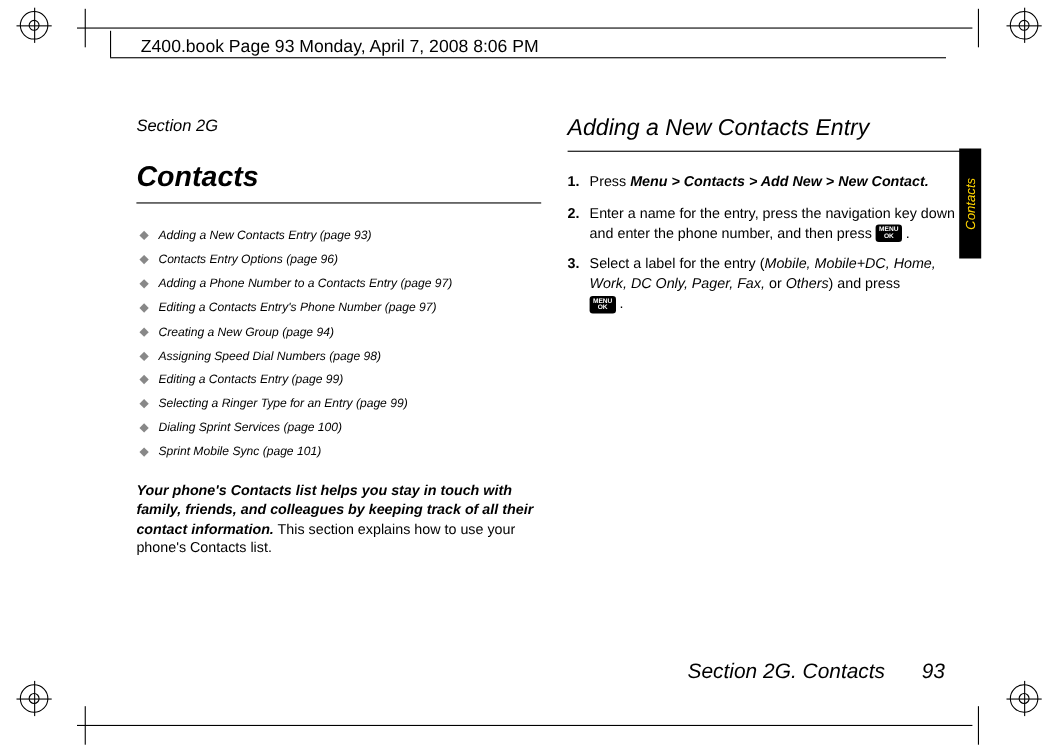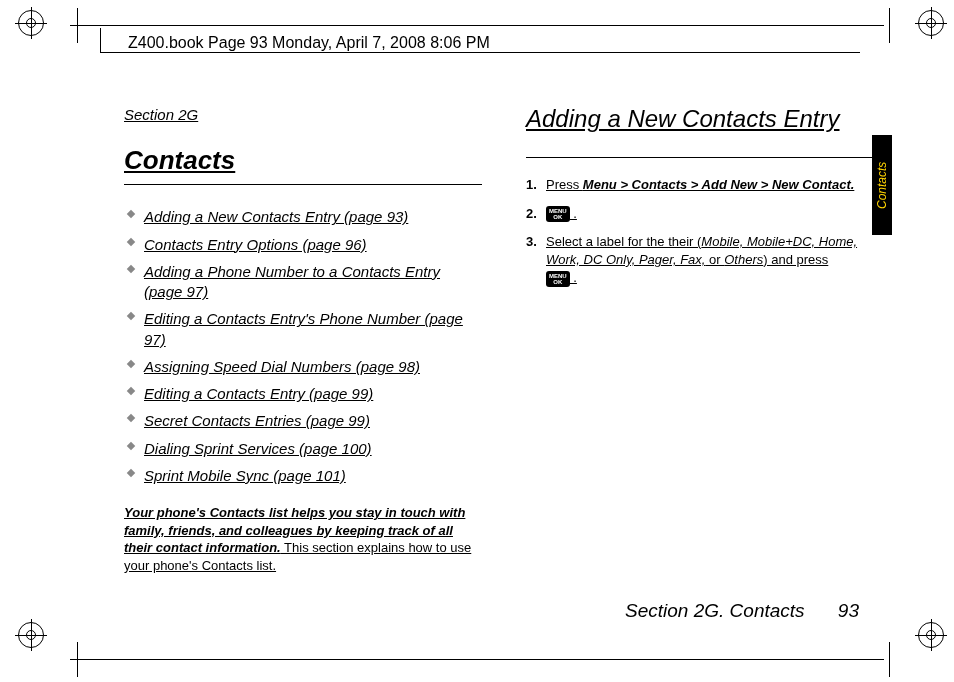--- a/index.html
+++ b/index.html
@@ -93,22 +93,21 @@
     
     .page {
       position: absolute;
       top: 105px;
       left: 124px;
       right: 70px;
       bottom: 70px;
     }
     .columns {
       display: flex;
-      gap: 44px;
-      text-decoration: underline;
+      gap: 24px;
     }
     .col {
       flex: 1;
       font-size: 13.2px;
       line-height: 1.35;
       color: #000;
     }
 
     .section-label {
       font-style: italic;
@@ -122,44 +121,44 @@
       font-size: 26px;
       border-bottom: 1.8px solid #000;
       padding-bottom: 6px;
       margin-bottom: 22px;
       font-family: Arial, sans-serif;
     }
 
     .toc { list-style: none; margin-bottom: 18px;}
     .toc li {
       font-style: italic;
-      font-size: 15px;
+      font-size: 11px;
       margin-bottom: 7px;
       position: relative;
       padding-left: 20px;
       font-family: Arial, sans-serif;
     }
     .diamond {
       position: absolute;
       left: 4px; top: 4px;
       width: 6px; height: 6px;
       background: #888;
       transform: rotate(45deg);
     }
 
     .intro {
       font-size: 13px;
     }
     .intro-em { font-style: italic; font-weight: bold; font-family: Arial;}
 
     .heading2 {
       font-style: italic;
-      font-size: 24px;
+      font-size: 21px;
       border-bottom: 1.8px solid #000;
-      padding-bottom: 22px;
+      padding-bottom: 6px;
       margin-bottom: 16px;
       font-family: Arial, sans-serif;
       position: relative;
       top: -2px;
     }
     .body-p { font-size: 13.2px; margin-bottom: 12px; line-height:1.4;}
     .steps { list-style: none; counter-reset: step;}
     .steps li {
       counter-increment: step;
       font-size: 13px;
@@ -257,42 +256,43 @@
 <div class="page">
   <div class="columns">
     <div class="col">
       <div class="section-label">Section 2G</div>
       <div class="chapter-title">Contacts</div>
       <ul class="toc">
         <li><span class="diamond"></span><span>Adding a New Contacts Entry (page 93)</span></li>
         <li><span class="diamond"></span><span>Contacts Entry Options (page 96)</span></li>
         <li><span class="diamond"></span><span>Adding a Phone Number to a Contacts Entry (page 97)</span></li>
         <li><span class="diamond"></span><span>Editing a Contacts Entry's Phone Number (page 97)</span></li>
+        <li><span class="diamond"></span><span>Creating a New Group (page 94)</span></li>
         <li><span class="diamond"></span><span>Assigning Speed Dial Numbers (page 98)</span></li>
         <li><span class="diamond"></span><span>Editing a Contacts Entry (page 99)</span></li>
-        <li><span class="diamond"></span><span>Secret Contacts Entries (page 99)</span></li>
+        <li><span class="diamond"></span><span>Selecting a Ringer Type for an Entry (page 99)</span></li>
         <li><span class="diamond"></span><span>Dialing Sprint Services (page 100)</span></li>
         <li><span class="diamond"></span><span>Sprint Mobile Sync (page 101)</span></li>
       </ul>
       <p class="intro">
         <span class="intro-em">Your phone's Contacts list helps you stay in touch with family, friends, and colleagues by keeping track of all their contact information.</span><span> This section explains how to use your phone's Contacts list.</span>
       </p>
     </div>
 
     <div class="col">
       <div class="heading2">Adding a New Contacts Entry</div>
       <ol class="steps">
         <li>
           <span>Press </span><span class="ui-path">Menu &gt; Contacts &gt; Add New &gt; New Contact.</span>
         </li>
         <li>
-          <span class="key-btn"><span>MENU</span><span>OK</span></span> .
+          <span>Enter a name for the entry, press the navigation key down and enter the phone number, and then press </span><span class="key-btn"><span>MENU</span><span>OK</span></span> .
         </li>
         <li>
-          <span>Select a label for the their (</span><span class="ital">Mobile, Mobile+DC, Home, Work, DC Only, Pager, Fax,</span><span> or </span><span class="ital">Others</span><span>) and press </span><br><span class="key-btn"><span>MENU</span><span>OK</span></span> .
+          <span>Select a label for the entry (</span><span class="ital">Mobile, Mobile+DC, Home, Work, DC Only, Pager, Fax,</span><span> or </span><span class="ital">Others</span><span>) and press </span><br><span class="key-btn"><span>MENU</span><span>OK</span></span> .
         </li>
       </ol>
     </div>
   </div>
 </div>
 
 <div class="footer">
   <span>Section 2G. Contacts</span>
   <span class="page-num">93</span>
 </div>

